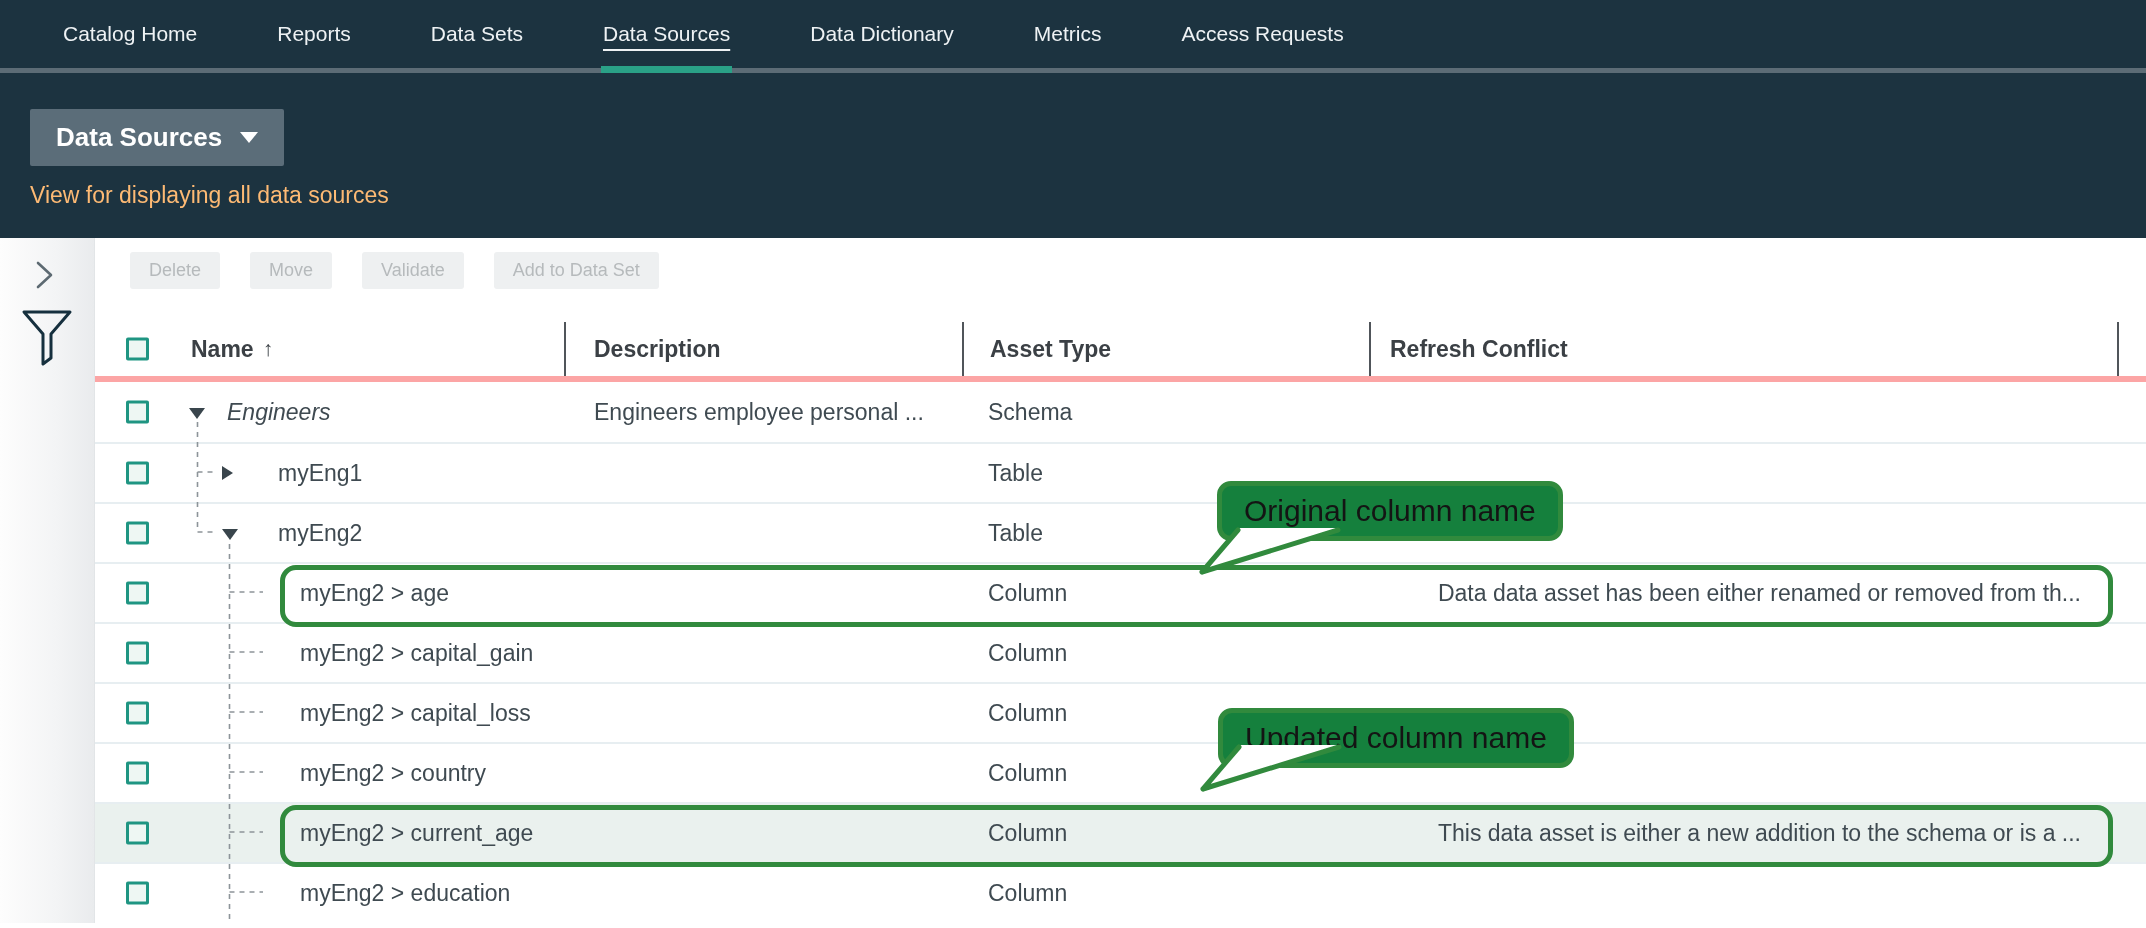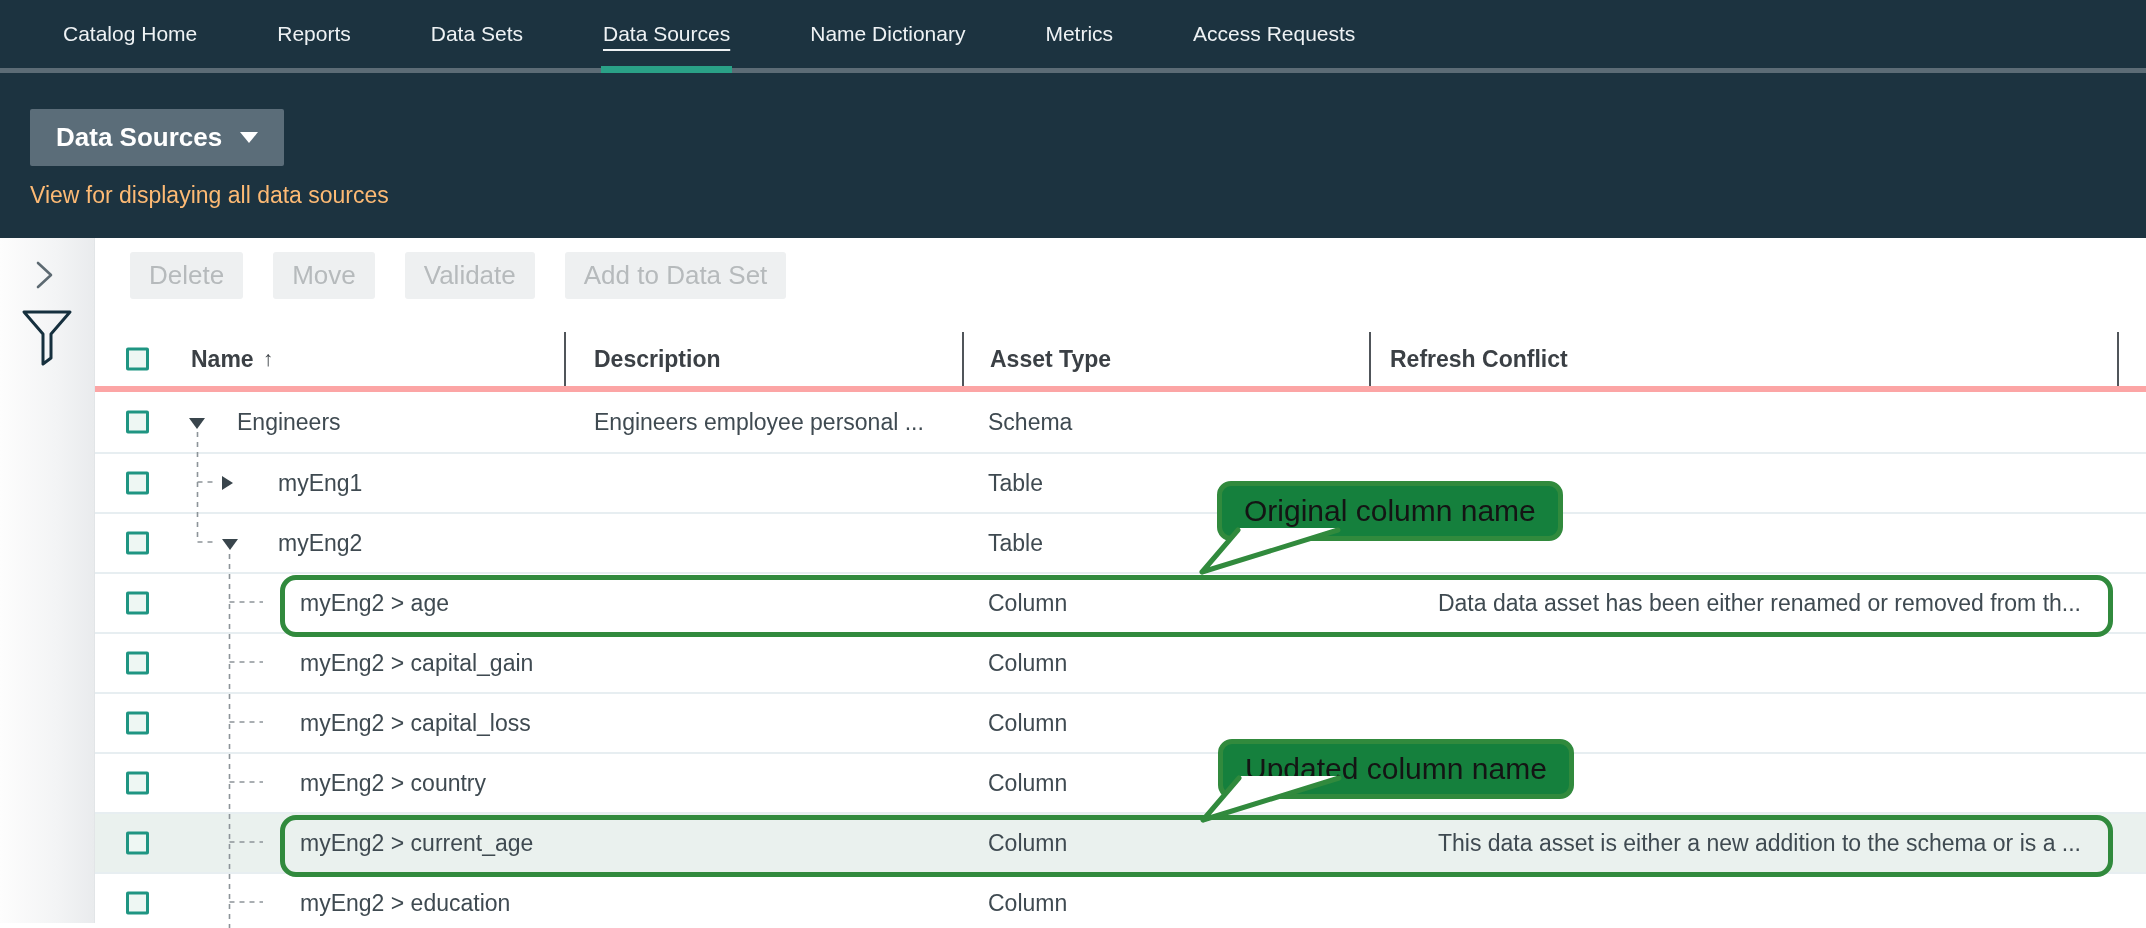--- a/index.html
+++ b/index.html
@@ -44,21 +44,21 @@
   }
   .side-chevron { position:absolute; left:34px; top:22px; cursor:pointer; }
   .side-filter  { position:absolute; left:20px; top:70px; cursor:pointer; }
 
   .content { flex:1; position:relative; min-width:0; }
 
   
   .toolbar { display:flex; gap:30px; margin:14px 0 0 35px; }
   .tbtn {
     background:#eef0f1; color:#b6babc; border:none; border-radius:3px;
-    font-family:"Liberation Sans", sans-serif; font-size:26px;
+    font-family:"Liberation Sans", sans-serif; font-size:18px;
     padding:8px 19px; white-space:nowrap;
   }
 
   
   .grid-head, .trow {
     display:grid; grid-template-columns:469px 398px 407px 748px 1fr;
   }
   .grid-head {
     margin-top:33px; height:60px; border-bottom:6px solid #fca5a5;
     font-size:23px; font-weight:bold; color:#3b4045;
@@ -82,21 +82,21 @@
     border:5px solid #318a3d; border-radius:16px; pointer-events:none; z-index:2;
   }
 
   .c-name { position:relative; }
   .cb {
     position:absolute; left:31px; top:50%; transform:translateY(-50%);
     width:23px; height:23px; border:3px solid #1f9582; border-radius:2px;
     background:#eef7f3; cursor:pointer;
   }
   .nm { position:absolute; top:50%; transform:translateY(-50%); white-space:nowrap; }
-  .nm.l0 { left:142px; }
+  .nm.l0 { left:132px;font-style:italic; }
   .nm.l1 { left:183px; }
   .nm.l2 { left:205px; }
   .arr-down {
     position:absolute; top:50%; margin-top:-4px; width:0; height:0; cursor:pointer;
     border-left:8px solid transparent; border-right:8px solid transparent; border-top:11px solid #39454c;
   }
   .arr-right {
     position:absolute; top:50%; margin-top:-7px; width:0; height:0; cursor:pointer;
     border-top:7px solid transparent; border-bottom:7px solid transparent; border-left:11px solid #39454c;
   }
@@ -108,41 +108,41 @@
   .c-refresh { display:flex; align-items:center; justify-content:flex-end; padding-right:36px; white-space:nowrap; overflow:hidden; position:relative; z-index:3; }
 
   
   .callout {
     position:absolute; background:#15803d; border:5px solid #318a3d; border-radius:14px;
     padding:8px 22px; font-size:30px; color:#141414; white-space:nowrap; z-index:6;
   }
   .callout .tail { position:absolute; left:-24px; width:150px; height:52px; overflow:visible; }
   .callout-1 { left:1217px; top:481px; }
   .callout-1 .tail { bottom:-40px; }
-  .callout-2 { left:1218px; top:739px; }
+  .callout-2 { left:1218px; top:708px; }
   .callout-2 .tail { bottom:-30px; }
 </style>
 </head>
 <body>
 
 <div class="topnav">
   <div class="tab">
       <span class="tab-label">Catalog Home</span>
     </div>
   <div class="tab">
       <span class="tab-label">Reports</span>
     </div>
   <div class="tab">
       <span class="tab-label">Data Sets</span>
     </div>
   <div class="tab active">
       <span class="tab-label">Data Sources</span>
     </div>
   <div class="tab">
-      <span class="tab-label">Name Dictionary</span>
+      <span class="tab-label">Data Dictionary</span>
     </div>
   <div class="tab">
       <span class="tab-label">Metrics</span>
     </div>
   <div class="tab">
       <span class="tab-label">Access Requests</span>
     </div>
 </div>
 
 <div class="pagehead">

